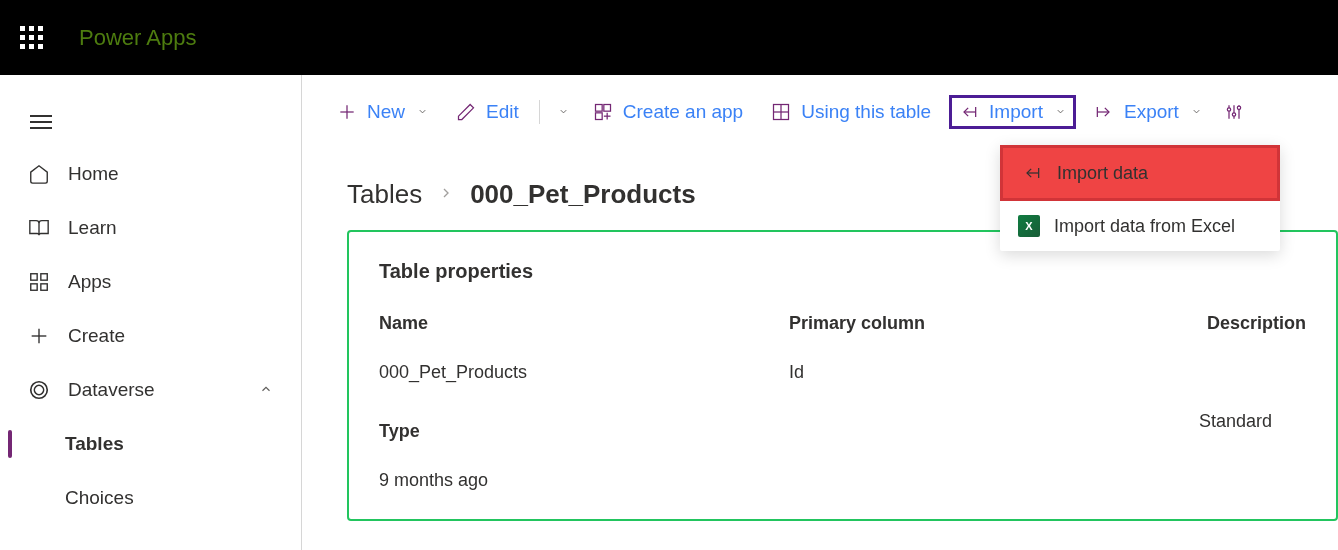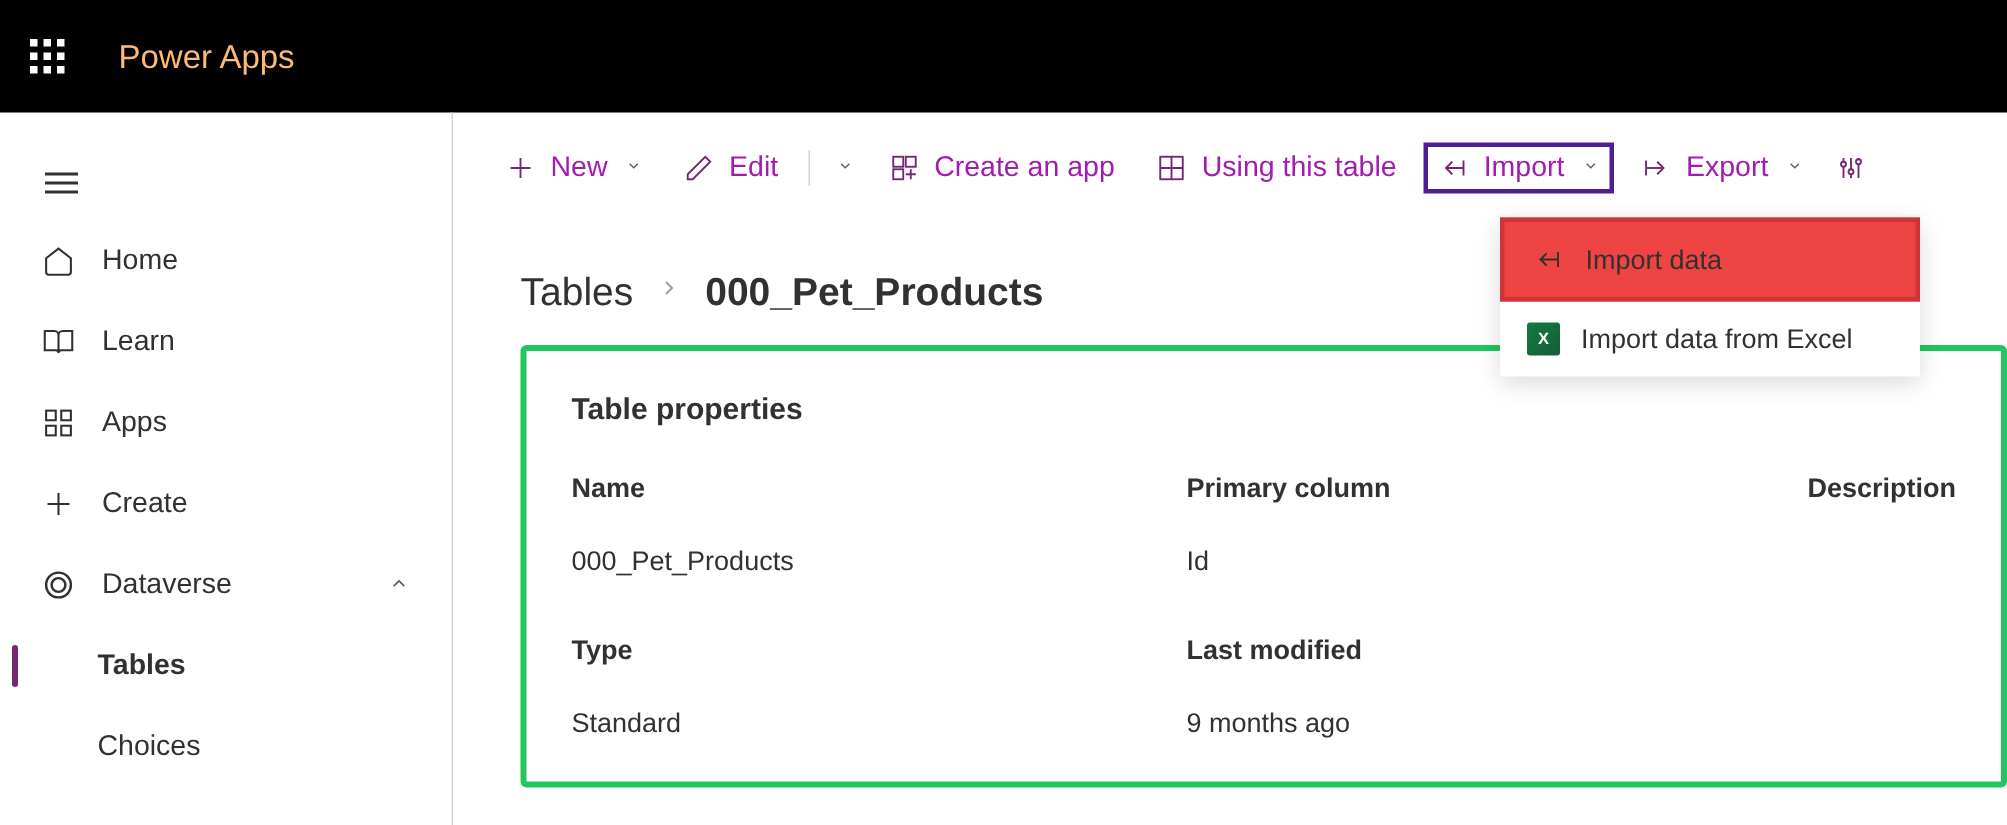--- a/index.html
+++ b/index.html
@@ -50,21 +50,21 @@
     .ms-sq-b { background: #00a4ef; }
     .ms-sq-y { background: #ffb900; }
     .ms-text {
       font-size: 26px;
       font-weight: 600;
       color: #fff;
     }
     .app-name {
       font-size: 22px;
       font-weight: 500;
-      color: #fdba74;
+      color: #4d7c0f;
     }
     
     
     .main-layout {
       display: flex;
       height: calc(100% - 75px);
     }
     
     
     .sidebar {
@@ -135,21 +135,21 @@
       display: flex;
       align-items: center;
       padding: 20px 25px;
       gap: 8px;
     }
     .toolbar-btn {
       display: flex;
       align-items: center;
       padding: 6px 10px;
       font-size: 19px;
-      color: #a21caf;
+      color: #3b82f6;
       cursor: pointer;
       gap: 10px;
     }
     .toolbar-icon {
       color: #742774;
       display: inline-flex;
       align-items: center;
     }
     .toolbar-chevron {
       font-size: 11px;
@@ -175,21 +175,21 @@
       font-size: 26px;
       gap: 16px;
     }
     .breadcrumb-parent { color: #323130; cursor: pointer; }
     .breadcrumb-sep { color: #a19f9d; font-size: 20px; }
     .breadcrumb-current { font-weight: 600; color: #323130; }
     
     
     .card {
       margin: 0 0 0 45px;
-      border: 4px solid #22c55e;
+      border: 2px solid #22c55e;
       border-radius: 4px;
       padding: 28px 30px;
     }
     .card-title {
       font-size: 20px;
       font-weight: 600;
       margin-bottom: 30px;
       color: #323130;
     }
     .prop-grid {
@@ -466,21 +466,20 @@
       <div class="prop-grid">
         <div class="prop-label">Name</div>
         <div class="prop-label">Primary column</div>
         <div class="prop-label" style="text-align:right">Description</div>
 
         <div class="prop-value">000_Pet_Products</div>
         <div class="prop-value">Id</div>
         <div></div>
 
         <div class="prop-label" style="margin-top:10px">Type</div>
-        <div class="prop-label" style="margin-top:10px">Last modified</div>
         <div></div>
 
         <div class="prop-value">Standard</div>
         <div class="prop-value">9 months ago</div>
         <div></div>
       </div>
     </div>
   </div>
 </div>
 

